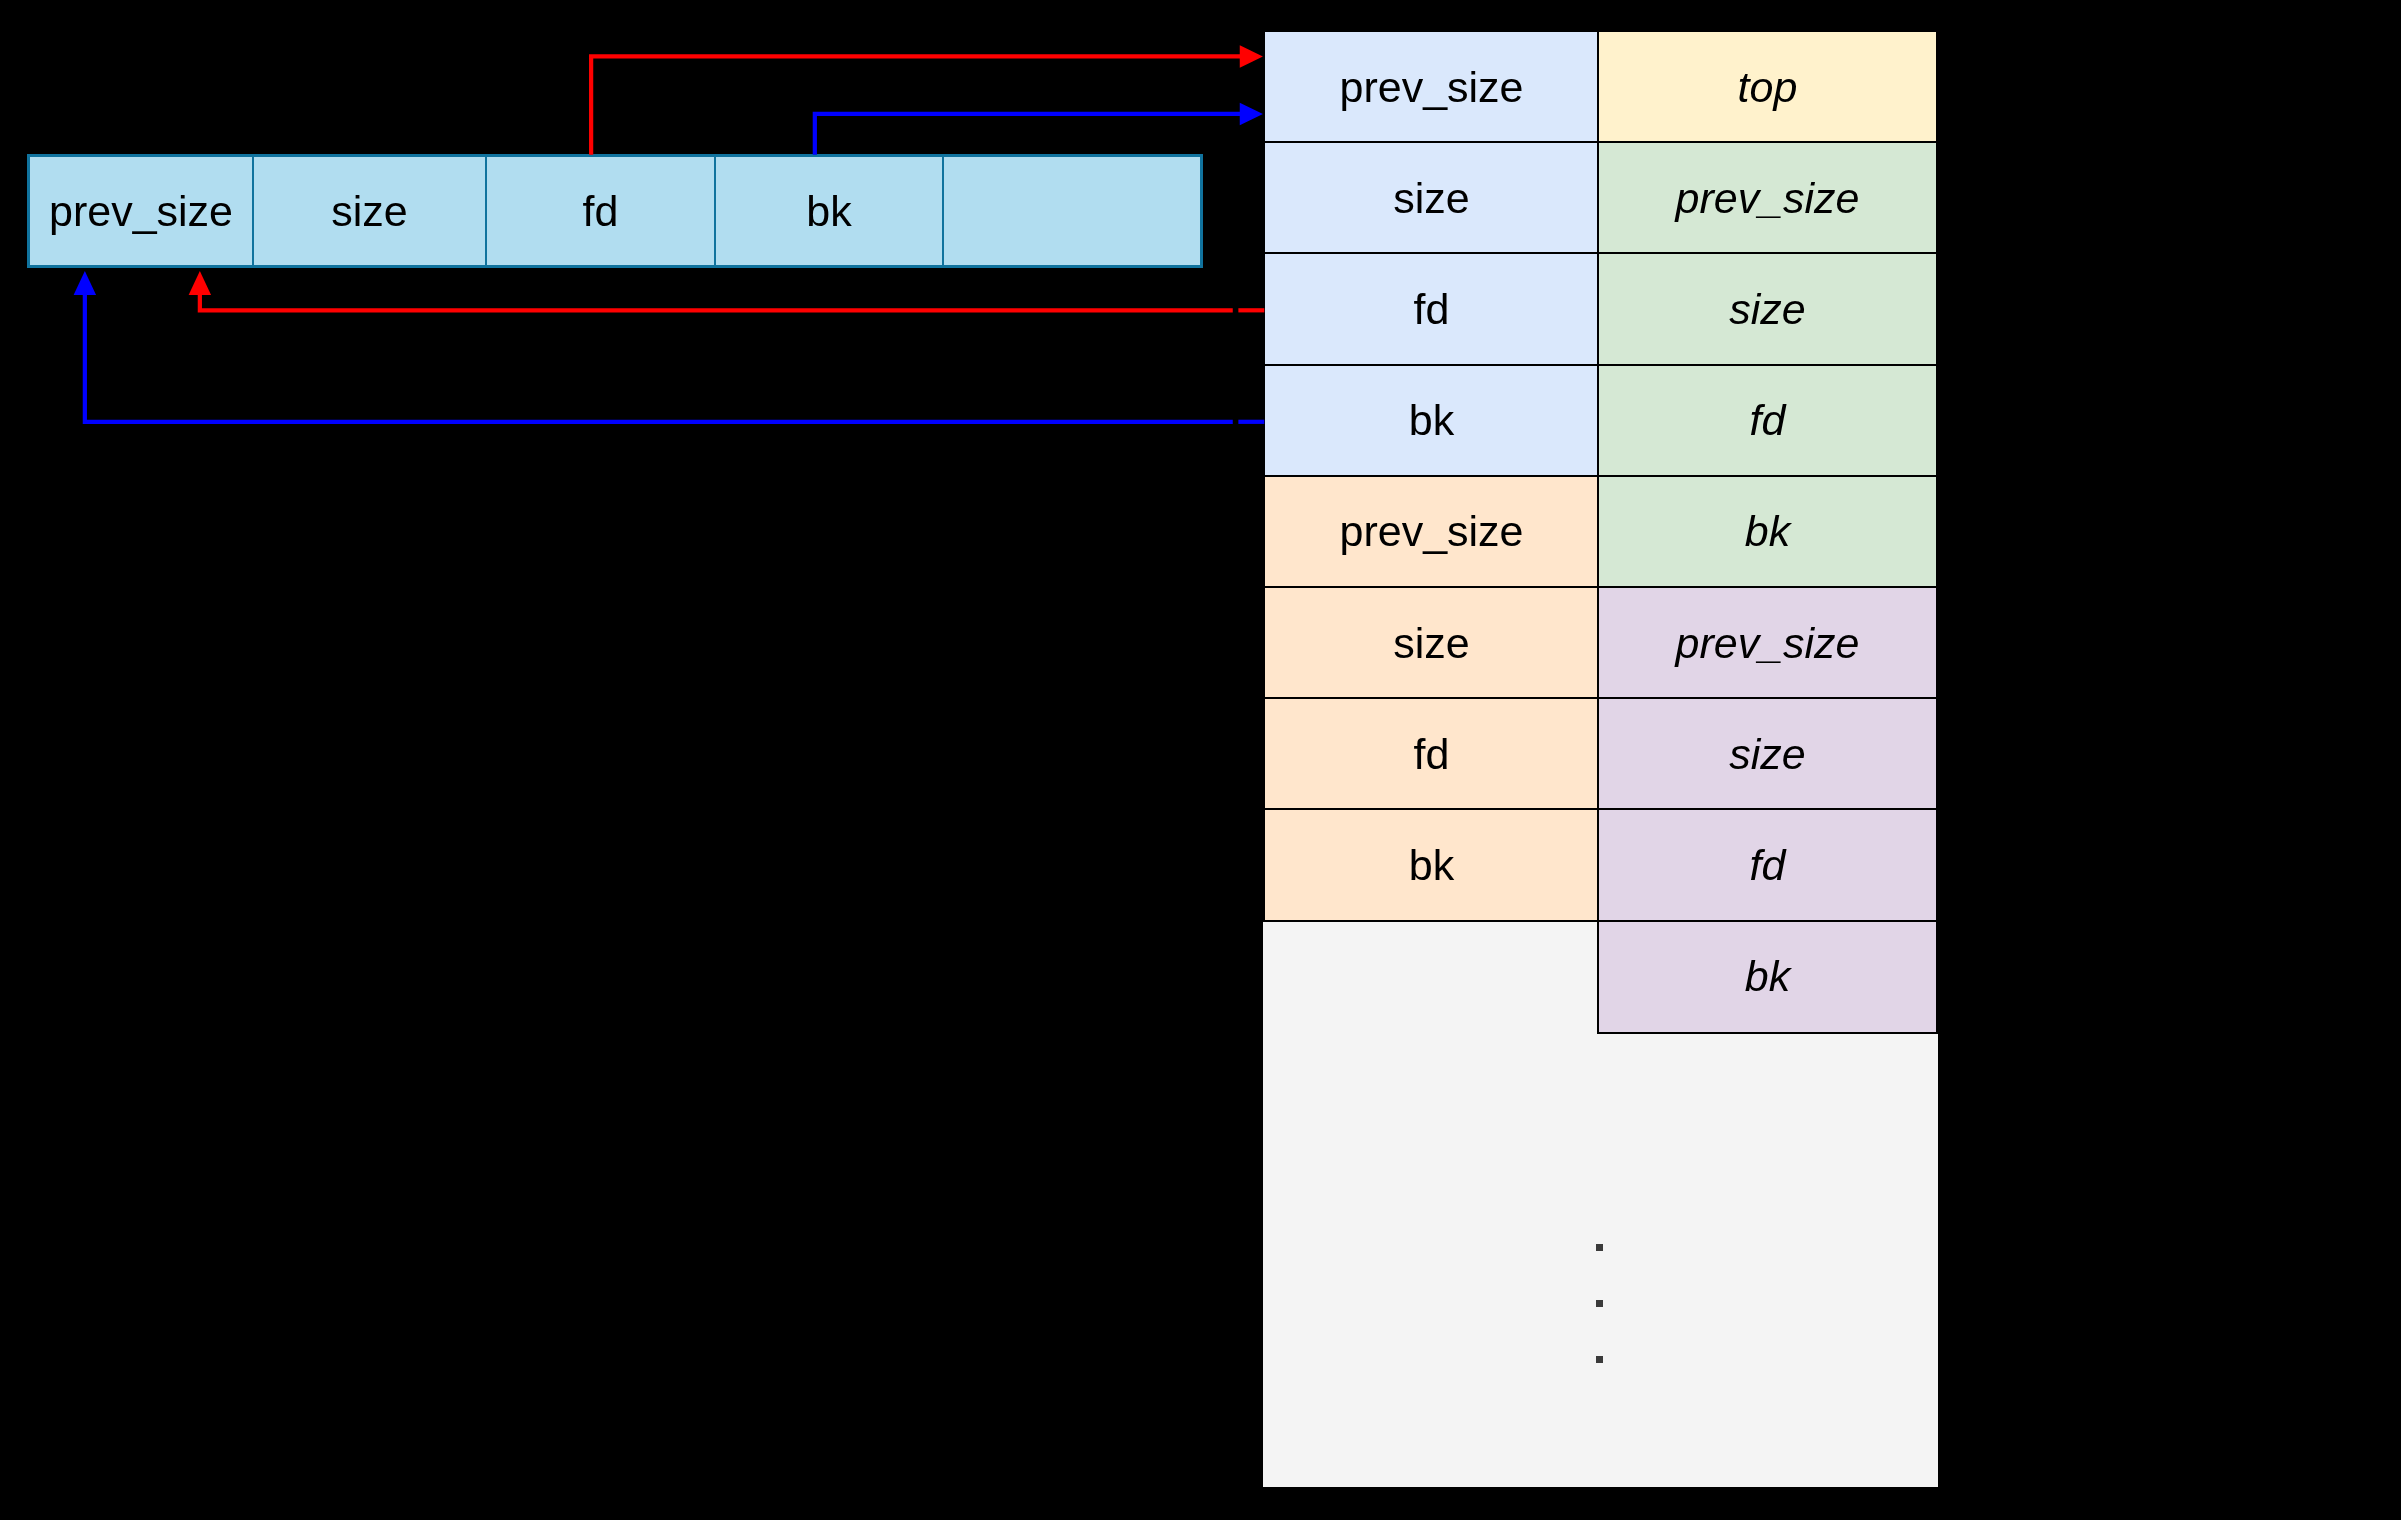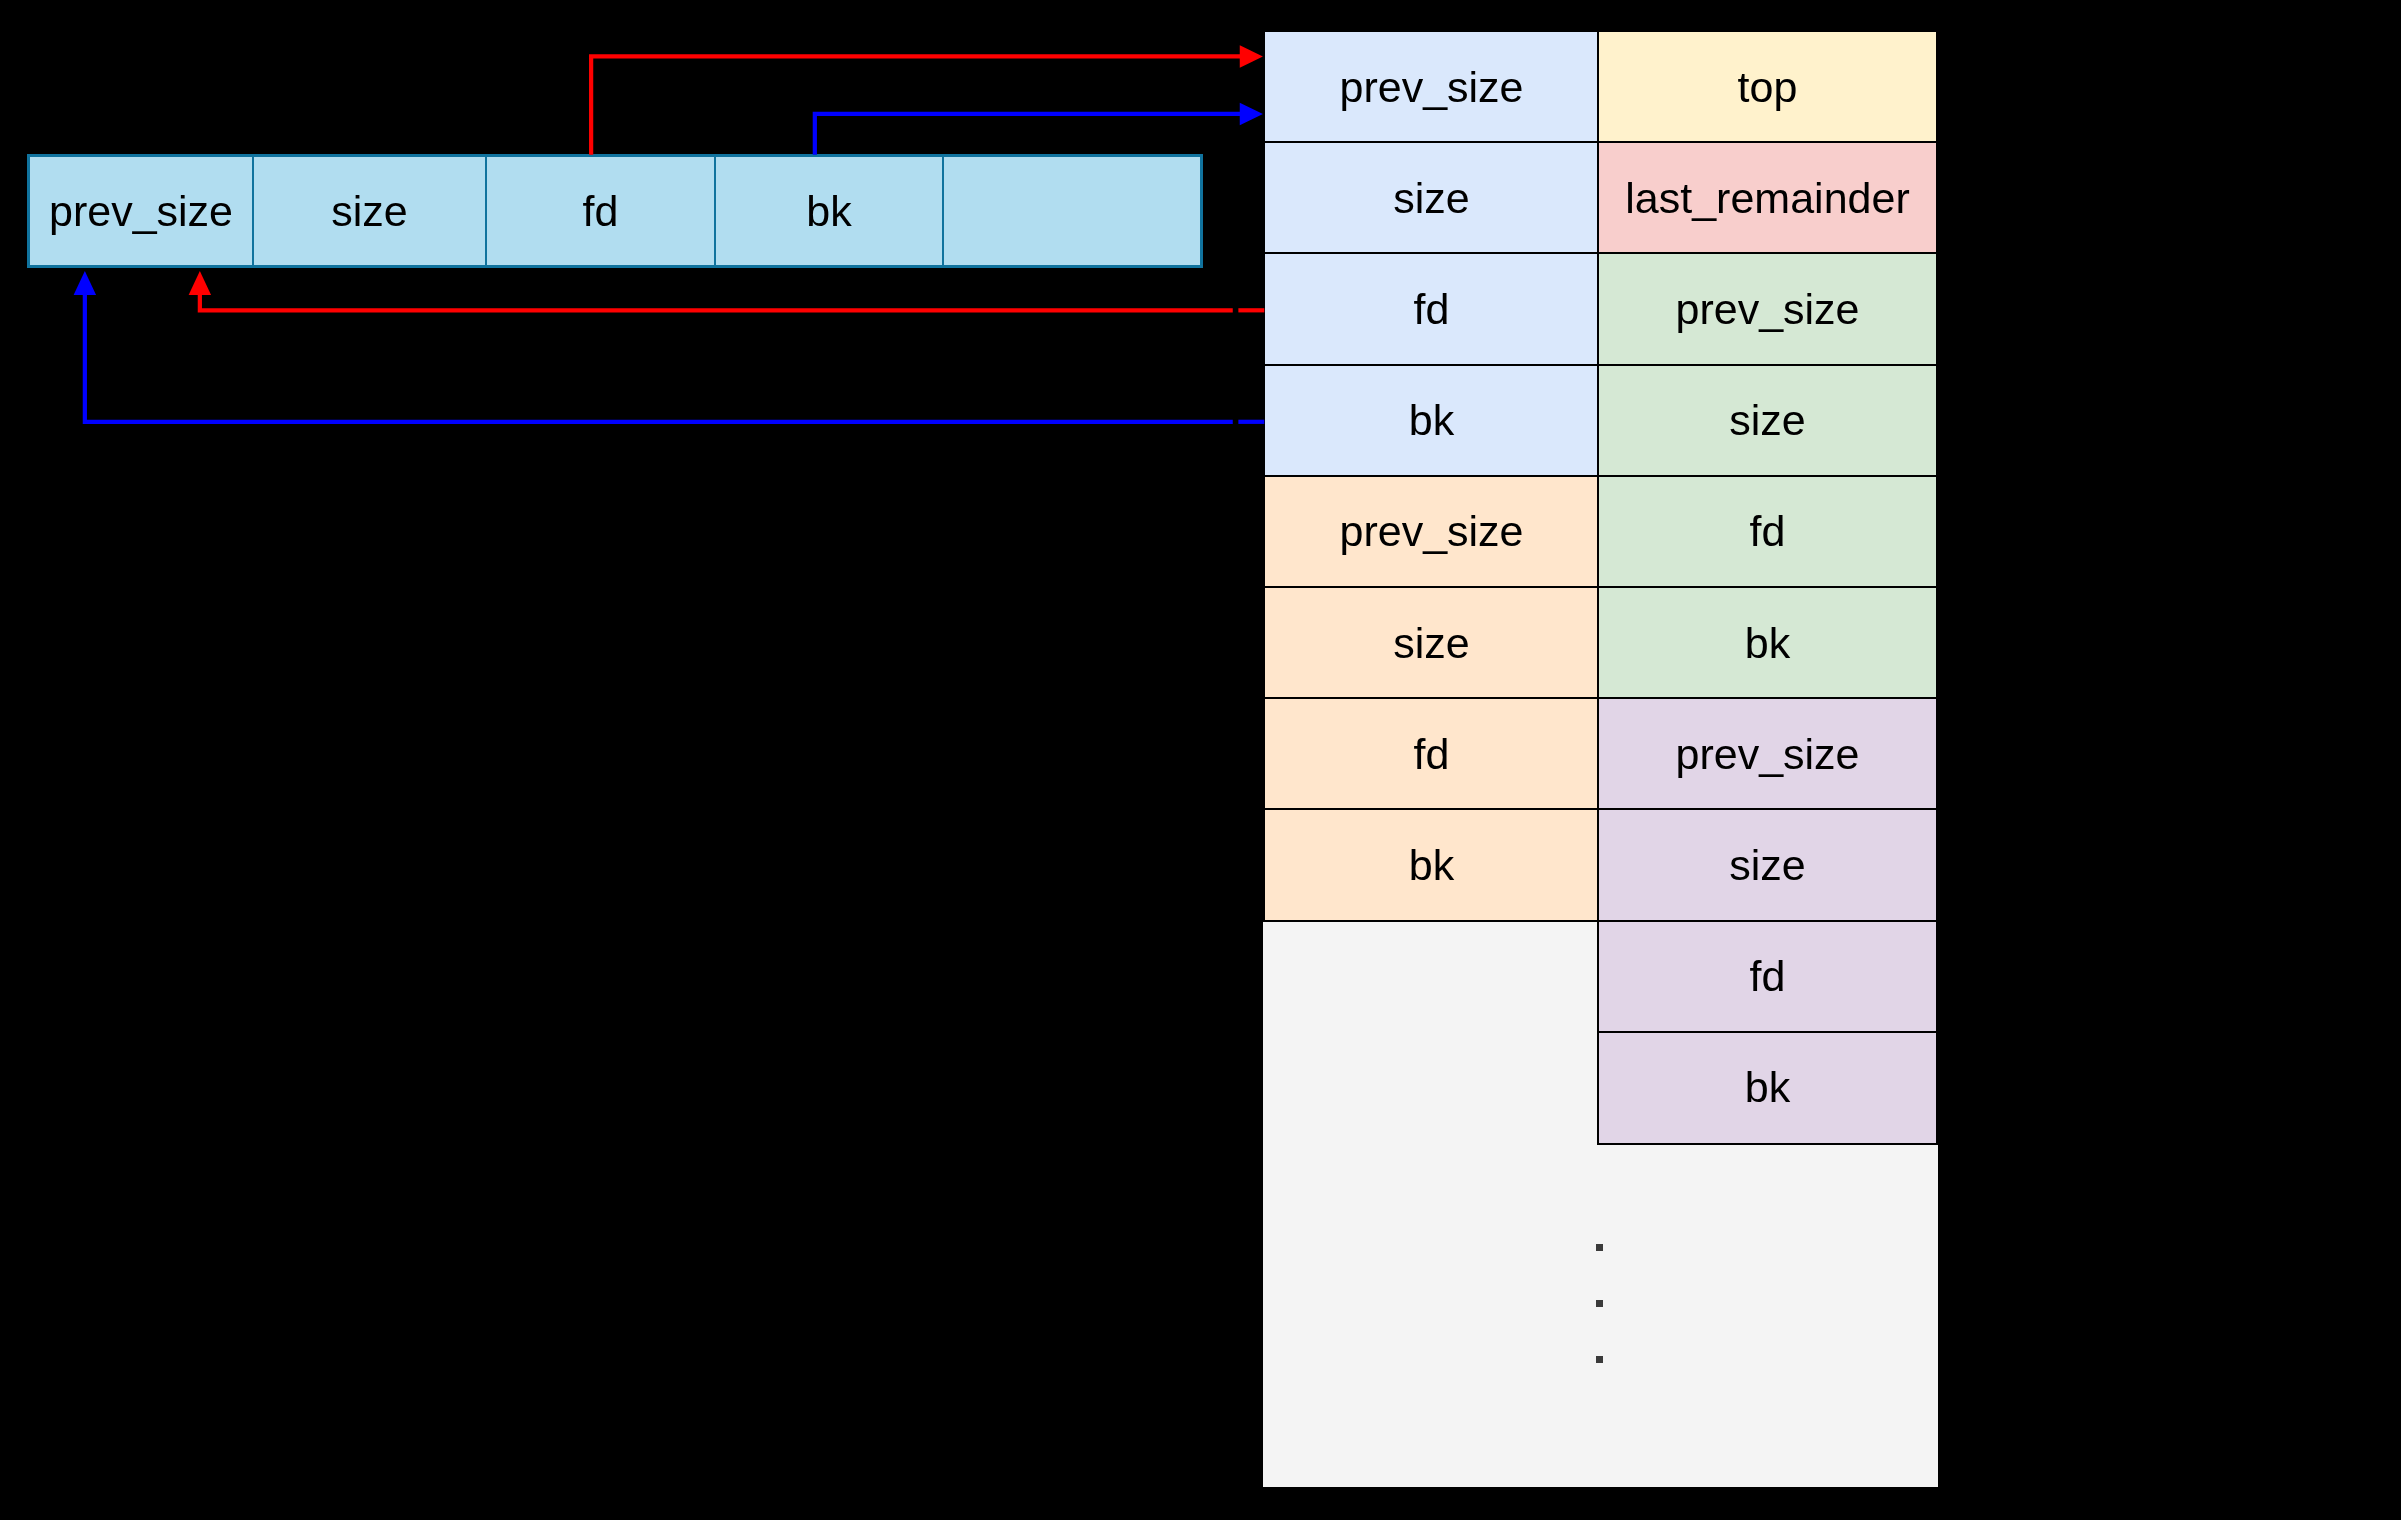--- a/index.html
+++ b/index.html
@@ -19,21 +19,21 @@
   .chunk-cell{
     box-sizing:border-box;height:100%;
     display:flex;align-items:center;justify-content:center;
     font-size:43px;line-height:1;white-space:nowrap;
   }
   .chunk-cell + .chunk-cell{border-left:2.8px solid var(--chunk_stroke);}
   .cw0{width:222px}.cw1{width:233px}.cw2{width:229px}.cw3{width:228px}.cw4{width:257px}
   
   .bin-col{position:absolute;z-index:2;}
   .bin-col-left{left:1263px;top:30px;width:337px;}
-  .bin-col-right{left:1597px;top:30px;width:341px;}
+  .bin-col-right{left:1597px;top:30px;width:341px;font-style:italic;}
   .bin-cell{
     box-sizing:border-box;width:100%;height:114px;
     border:2.8px solid var(--cell_border);
     display:flex;align-items:center;justify-content:center;
     font-size:43px;line-height:1;white-space:nowrap;
   }
   .bin-cell + .bin-cell{margin-top:-2.8px;}
   .f-blue{background:var(--bin_blue)}
   .f-orange{background:var(--bin_orange)}
   .f-yellow{background:var(--bin_yellow)}
@@ -82,21 +82,20 @@
     <div class="bin-cell f-blue">fd</div>
     <div class="bin-cell f-blue">bk</div>
     <div class="bin-cell f-orange">prev_size</div>
     <div class="bin-cell f-orange">size</div>
     <div class="bin-cell f-orange">fd</div>
     <div class="bin-cell f-orange">bk</div>
   </div>
 
   <div class="bin-col bin-col-right">
     <div class="bin-cell f-yellow">top</div>
-    <div class="bin-cell f-pink">last_remainder</div>
     <div class="bin-cell f-green">prev_size</div>
     <div class="bin-cell f-green">size</div>
     <div class="bin-cell f-green">fd</div>
     <div class="bin-cell f-green">bk</div>
     <div class="bin-cell f-purple">prev_size</div>
     <div class="bin-cell f-purple">size</div>
     <div class="bin-cell f-purple">fd</div>
     <div class="bin-cell f-purple">bk</div>
   </div>
 

